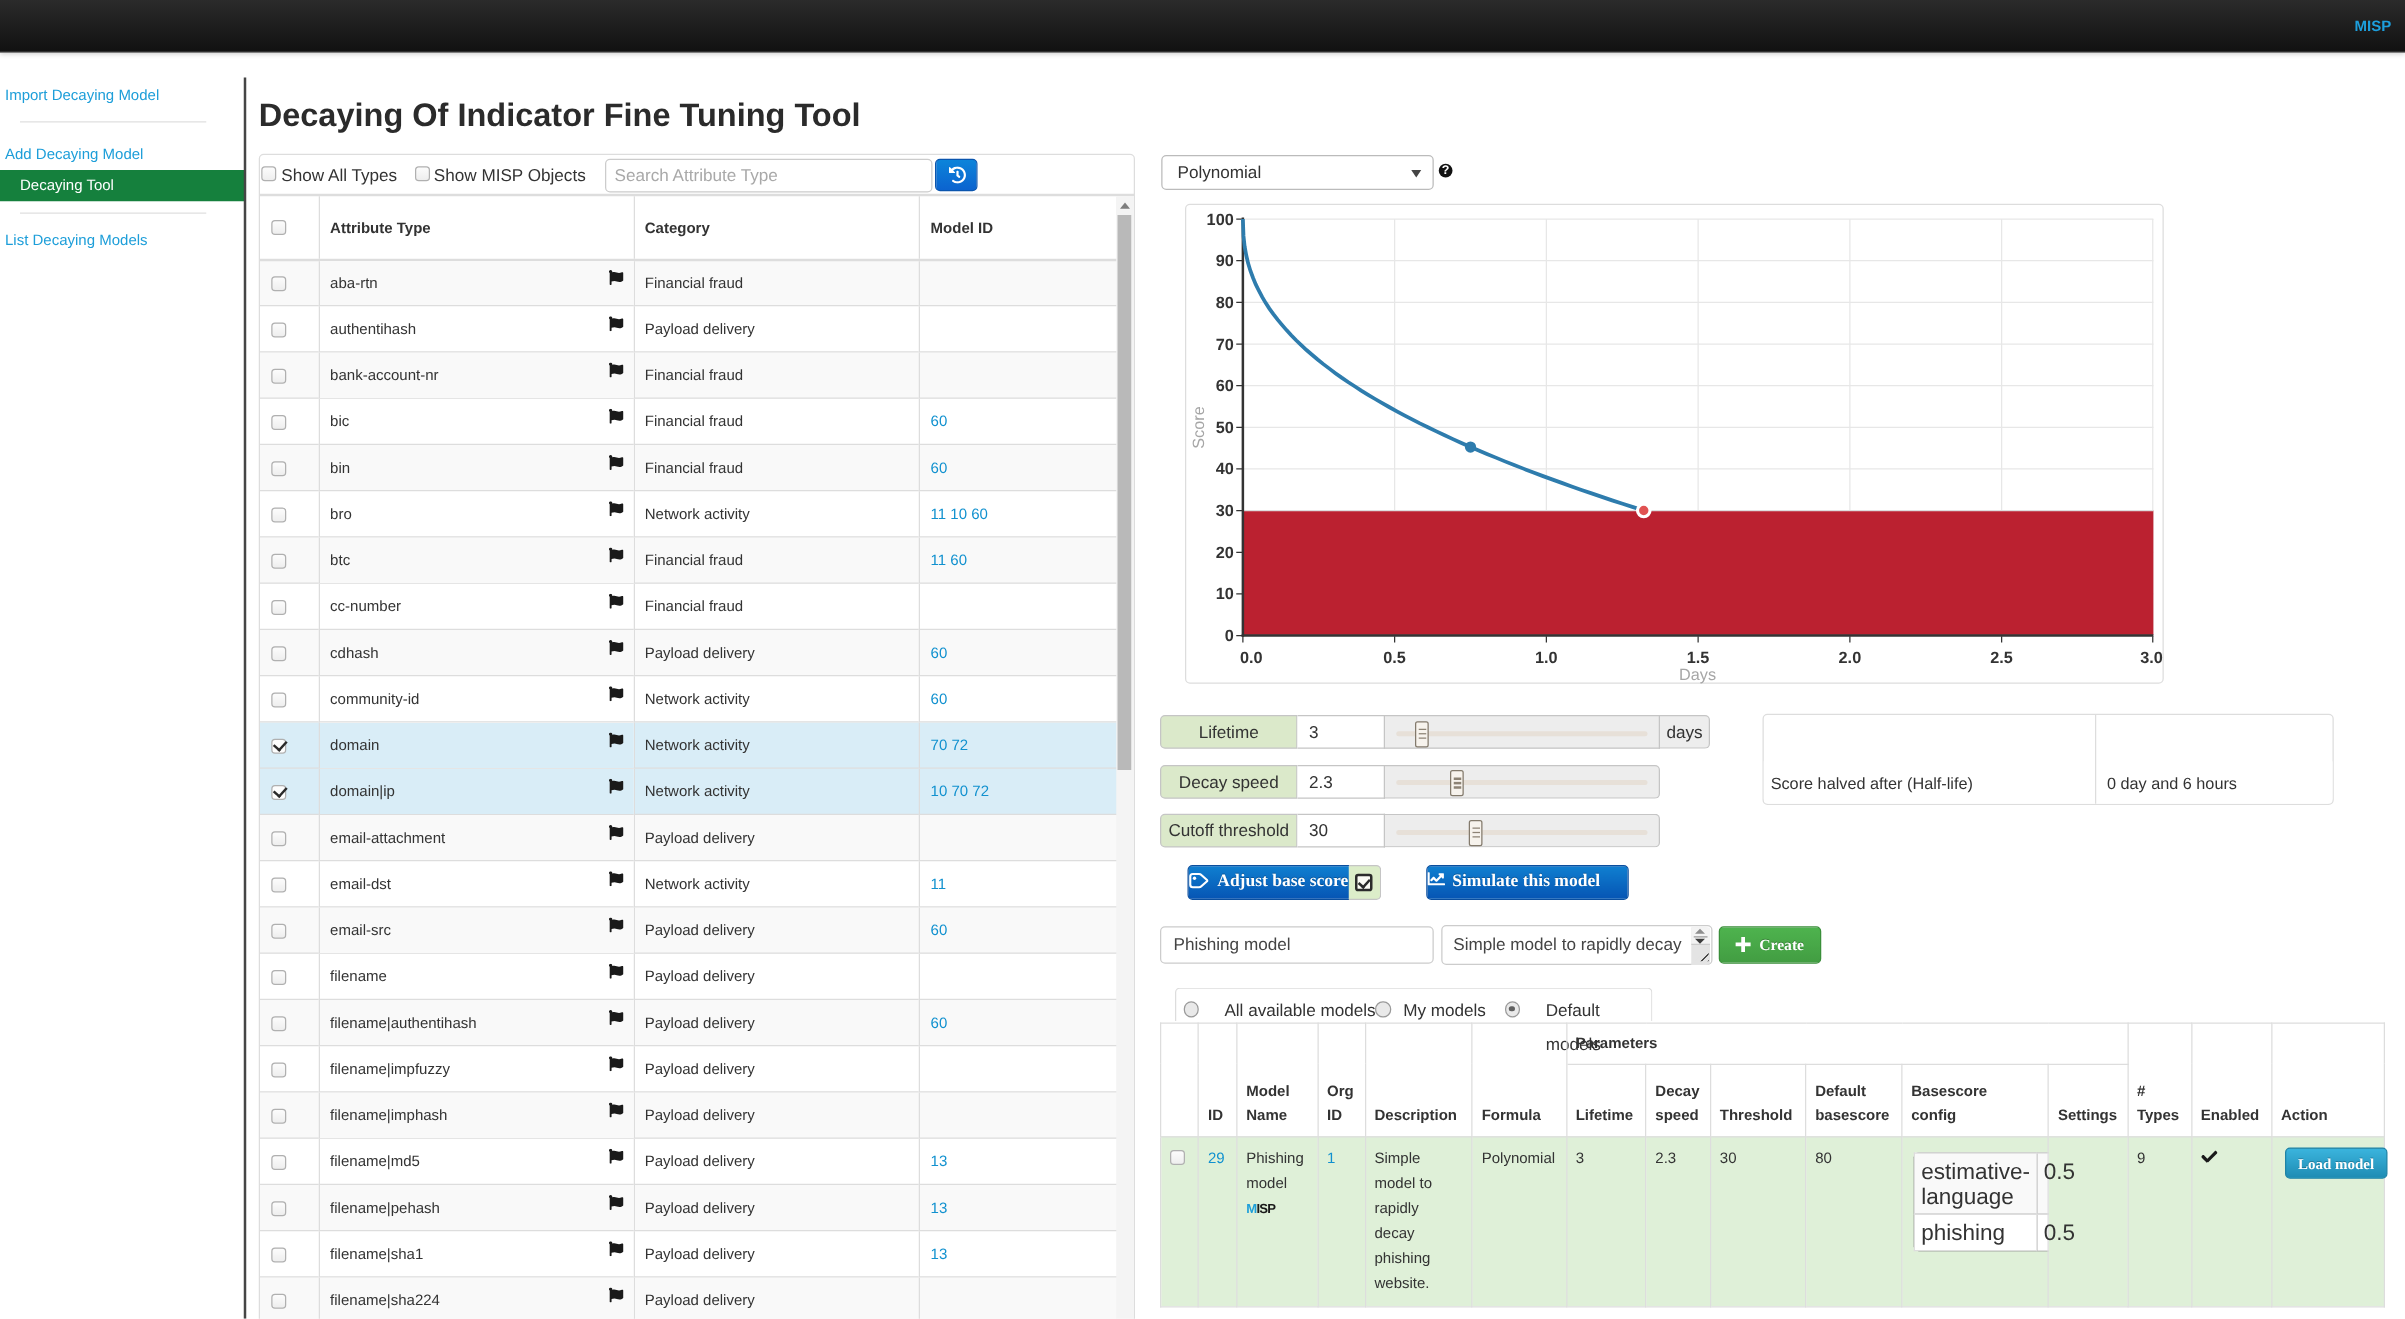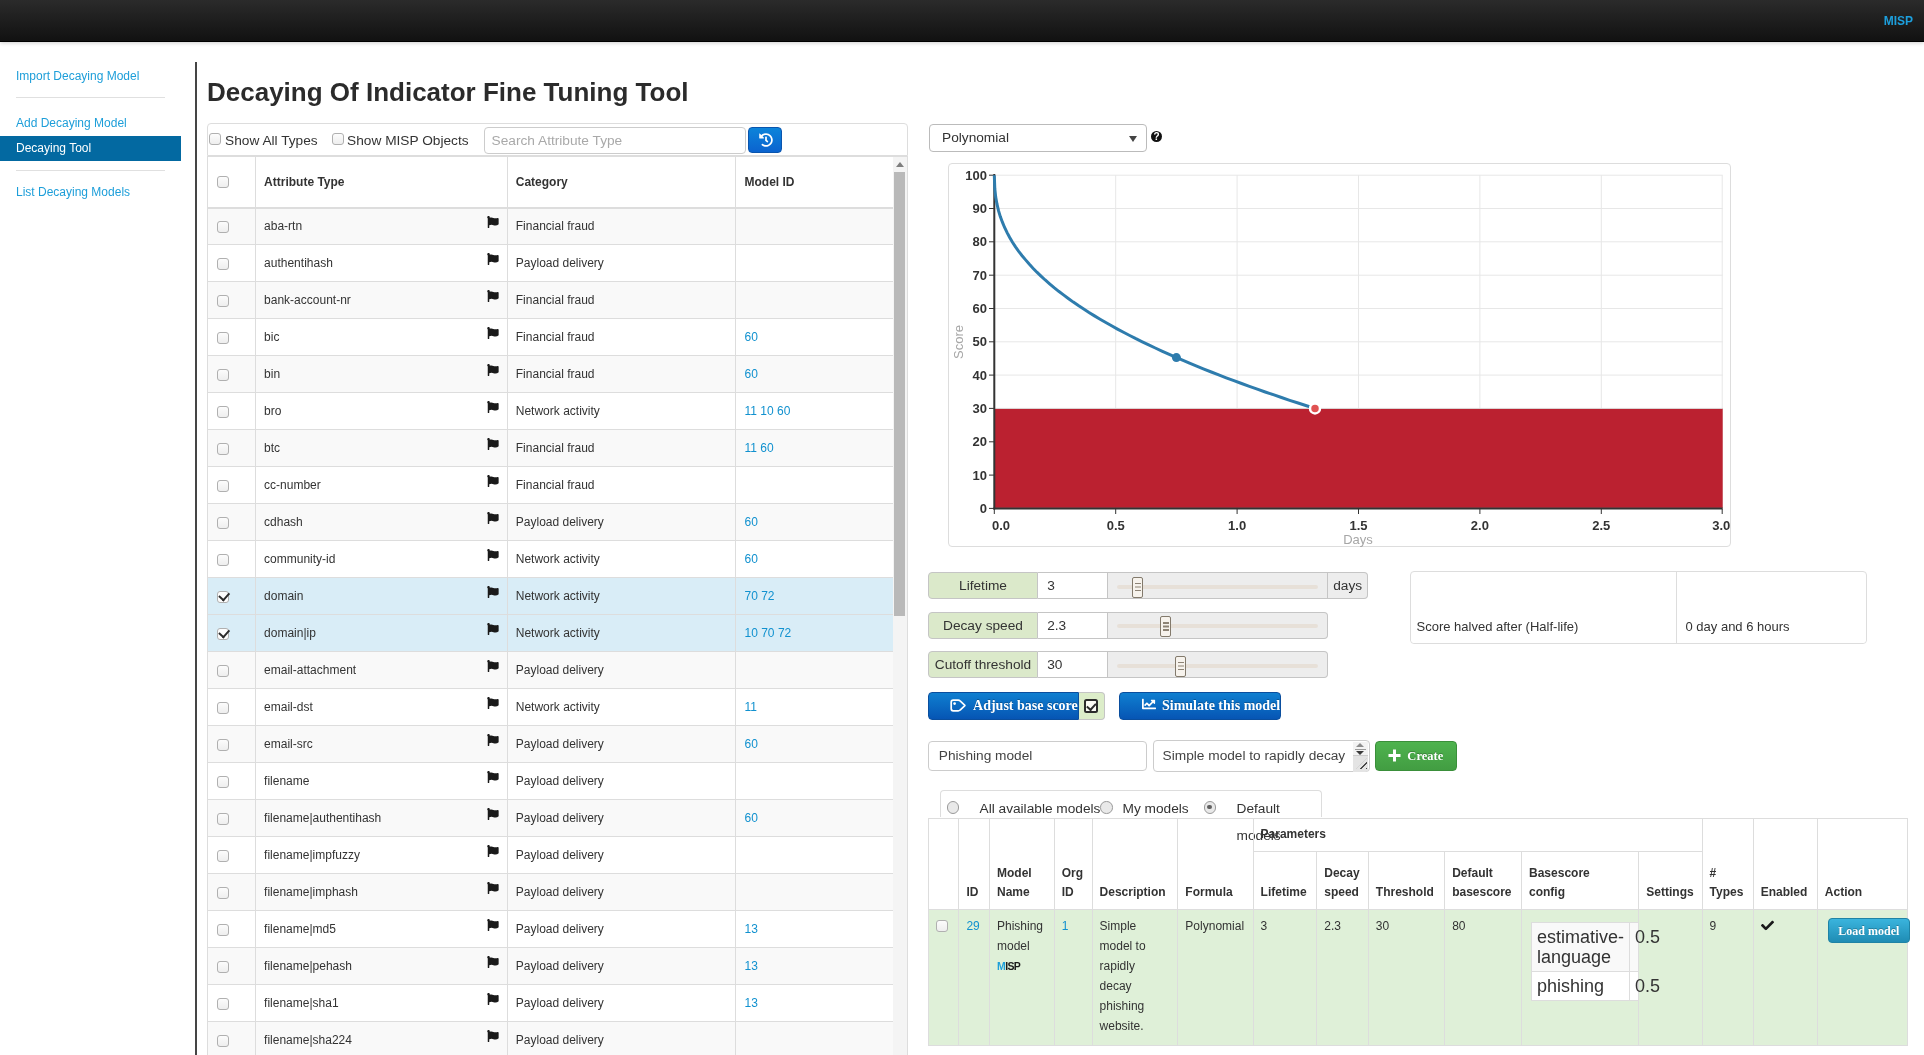--- a/index.html
+++ b/index.html
@@ -9,23 +9,23 @@
 
 
 #navbar { position:absolute; left:0; top:0; width:1924px; height:42px;
   background:linear-gradient(to bottom,#2b2b2b,#111); border-bottom:1px solid #000;
   box-shadow:0 1px 4px rgba(0,0,0,.2); }
 #navbar .nav { position:absolute; left:21px; top:0; height:42px; }
 #navbar .nav span { display:inline-block; padding:0 15.1px; line-height:42px; font-size:12px; color:#bfbfbf; }
 #brand { position:absolute; right:11px; top:0; line-height:42px; font-size:12px; font-weight:bold; color:#1d9fdd; }
 
 
-.sideitem { position:absolute; left:0; width:181px; height:25px; line-height:25px; padding-left:16px; font-size:12px; color:#1d9ed9; }
+.sideitem { position:absolute; left:0; width:181px; height:25px; line-height:25px; padding-left:4px; font-size:12px; color:#1d9ed9; }
 .sidehr { position:absolute; left:16px; width:149px; border-top:1px solid #e0e0e0; }
-#sideactive { position:absolute; left:0; top:135.5px; width:181px; height:25px; line-height:25px; padding-left:16px; font-size:12px; background:#0369a1; color:#fff; }
+#sideactive { position:absolute; left:0; top:135.5px; width:196px; height:25px; line-height:25px; padding-left:16px; font-size:12px; background:#15803d; color:#fff; }
 #siderule { position:absolute; left:194.8px; top:62px; width:2px; height:993px; background:#454545; }
 
 
 #title { position:absolute; left:207px; top:78px; font-size:26px; font-weight:bold; color:#2b2b2b; line-height:28px; }
 
 
 #searchpanel { position:absolute; left:206.6px; top:123px; width:701px; height:33px; border:1px solid #ddd; border-radius:4px 4px 0 0; background:#fff; font-size:13.7px; }
 .cb { display:inline-block; width:12px; height:12px; border:1px solid #b0b0b0; border-radius:3px; background:linear-gradient(to bottom,#fcfcfc,#eee); vertical-align:middle; }
 #searchinput { position:absolute; left:276px; top:2.5px; width:262px; height:27px; border:1px solid #ccc; border-radius:4px; color:#a9a9a9; font-size:13.7px; line-height:25px; padding-left:7px; background:#fff; }
 #searchbtn { position:absolute; left:540px; top:3px; width:34px; height:25.5px; border-radius:4px; background:linear-gradient(to bottom,#0c84da,#0b63cf); border:1px solid #0a55ae; }
@@ -64,21 +64,21 @@
 .grp .days { position:absolute; left:400.2px; top:0; height:27px; width:40.3px; background:#ededed; border:1px solid #c5c5c5; border-left:none; border-radius:0 4px 4px 0; text-align:center; line-height:25px; }
 
 #exptable { position:absolute; left:1409.5px; top:571.4px; width:457.5px; height:73px; border:1px solid #ddd; border-radius:4px; font-size:13px; }
 #exptable .r { position:absolute; left:0; width:100%; height:35.5px; line-height:35.5px; }
 #exptable .r1 { top:0; background:#f9f9f9; border-bottom:1px solid #ddd; border-radius:4px 4px 0 0; }
 #exptable .r2 { top:36.5px; height:34.5px; background:#fff; border-radius:0 0 4px 4px; }
 #exptable .cdiv { position:absolute; left:265.6px; top:0; width:1px; height:100%; background:#ddd; }
 #exptable .ca { position:absolute; left:6px; }
 #exptable .cbv { position:absolute; left:275px; }
 
-.bbtn { position:absolute; height:28px; background:linear-gradient(to bottom,#0f7fd0,#0655b4); border:1px solid #0a4e9e; border-radius:4px; color:#fff; font-weight:bold; font-size:14px; font-family:"Liberation Serif",serif; text-align:right; text-shadow:0 -1px 0 rgba(0,0,0,.25); }
+.bbtn { position:absolute; height:28px; background:linear-gradient(to bottom,#0f7fd0,#0655b4); border:1px solid #0a4e9e; border-radius:4px; color:#fff; font-weight:bold; font-size:14px; font-family:"Liberation Serif",serif; text-align:left; text-shadow:0 -1px 0 rgba(0,0,0,.25);margin-left:22px; }
 #adjbtn { left:927.8px; top:692.3px; width:151px; border-radius:4px 0 0 4px; line-height:26px; }
 #adjcb { position:absolute; left:1078.5px; top:692.3px; width:26px; height:28px; background:#dcedc9; border:1px solid #c5c5c5; border-left:none; border-radius:0 4px 4px 0; }
 #adjcb .box { position:absolute; left:5px; top:6px; width:14px; height:14px; border:2px solid #2b2b2b; border-radius:2.5px; background:#fbfbf5; }
 #adjcb .box:after { content:""; position:absolute; left:1.5px; top:1.5px; width:6.5px; height:4px; border-left:2.2px solid #2b2b2b; border-bottom:2.2px solid #2b2b2b; transform:rotate(-48deg); }
 #simbtn { left:1118.8px; top:692.3px; width:162.4px; line-height:26px; }
 
 #nameinput { position:absolute; left:927.8px; top:740.9px; width:219.6px; height:30px; border:1px solid #ccc; border-radius:4px; background:#fff; line-height:28px; padding-left:10px; font-size:13.7px; color:#444; }
 #descinput { position:absolute; left:1152.6px; top:739.9px; width:217px; height:32px; border:1px solid #ccc; border-radius:4px; background:#fff; line-height:30px; padding-left:9px; font-size:13.7px; color:#444; }
 #descinput .sb { position:absolute; right:1px; top:1px; width:14.5px; height:30px; background:#e4e4e4; border-radius:0 3px 3px 0; }
 #descinput .sb .tp { position:absolute; top:0; left:0; right:0; height:14px; background:#f3f3f3; border-bottom:1px solid #ccc; }

